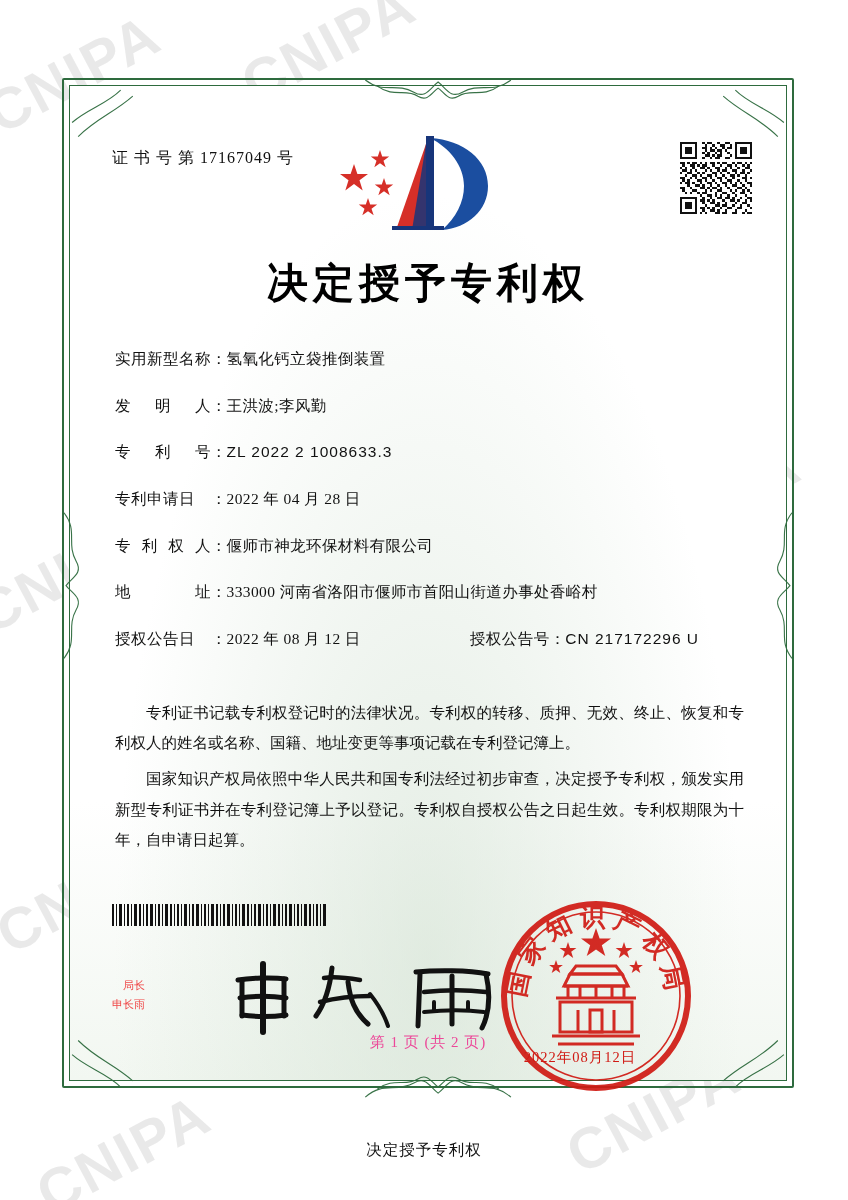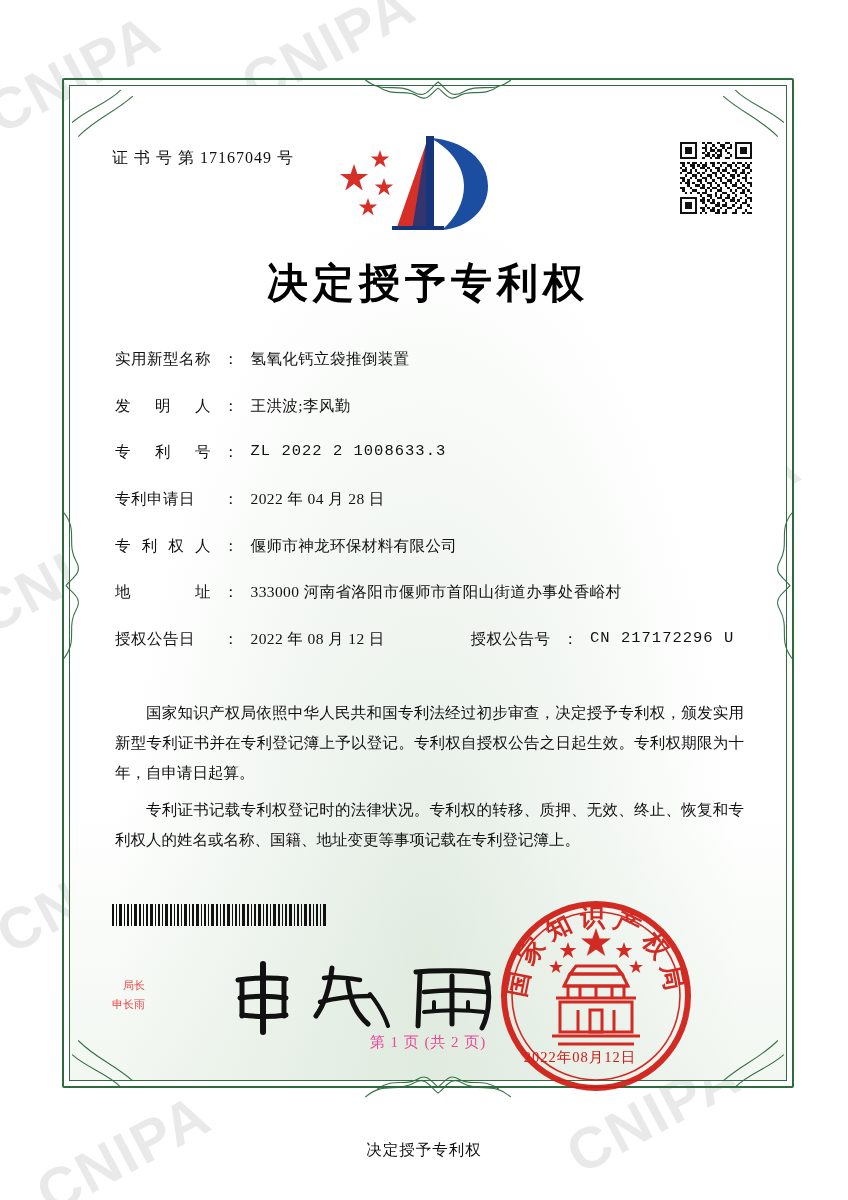--- a/index.html
+++ b/index.html
@@ -121,35 +121,34 @@
     right: 40px;
     top: 262px;
     font-size: 15.5px;
     color: #111;
   }
   .field-row {
     display: flex;
     align-items: center;
     margin-bottom: 25px;
     line-height: 1.4;
-    gap: 12px;
   }
   .field-label {
     width: 96px;
     flex: 0 0 96px;
     letter-spacing: .5px;
   }
   .field-label.spread {
     display: flex;
     justify-content: space-between;
   }
   .field-label.spread span { display: inline-block; }
   .field-colon { flex: 0 0 10px; }
   .field-value { flex: 1 1 auto; letter-spacing: .4px; }
-  .field-value.mono { font-family: Liberation Mono, monospace; letter-spacing: 1px; }
+  .field-value.mono { font-family: Liberation Sans, sans-serif; letter-spacing: 1px; }
 
   .field-row.inline-two .second-label {
     margin-left: 62px;
     letter-spacing: .5px;
   }
 
   .paragraphs {
     position: absolute;
     left: 45px;
     right: 42px;
@@ -591,22 +590,22 @@
         <div class="field-colon">：</div>
         <div class="field-value">2022 年 08 月 12 日</div>
         <div class="second-label">授权公告号</div>
         <div class="field-colon">：</div>
         <div class="field-value mono">CN 217172296 U</div>
       </div>
 
     </div>
 
     <div class="paragraphs">
+      <p>专利证书记载专利权登记时的法律状况。专利权的转移、质押、无效、终止、恢复和专利权人的姓名或名称、国籍、地址变更等事项记载在专利登记簿上。</p>
       <p>国家知识产权局依照中华人民共和国专利法经过初步审查，决定授予专利权，颁发实用新型专利证书并在专利登记簿上予以登记。专利权自授权公告之日起生效。专利权期限为十年，自申请日起算。</p>
-      <p>专利证书记载专利权登记时的法律状况。专利权的转移、质押、无效、终止、恢复和专利权人的姓名或名称、国籍、地址变更等事项记载在专利登记簿上。</p>
     </div>
 
     <svg class="barcode" viewBox="0 0 214 22" shape-rendering="crispEdges">
       <rect width="214" height="22" fill="#ffffff" opacity="0"></rect>
       <g fill="#111111">
         <rect x="0" y="0" width="2" height="22"></rect>
           <rect x="4" y="0" width="1" height="22"></rect>
         <rect x="7" y="0" width="3" height="22"></rect>
           <rect x="12" y="0" width="1" height="22"></rect>
         <rect x="15" y="0" width="2" height="22"></rect>

